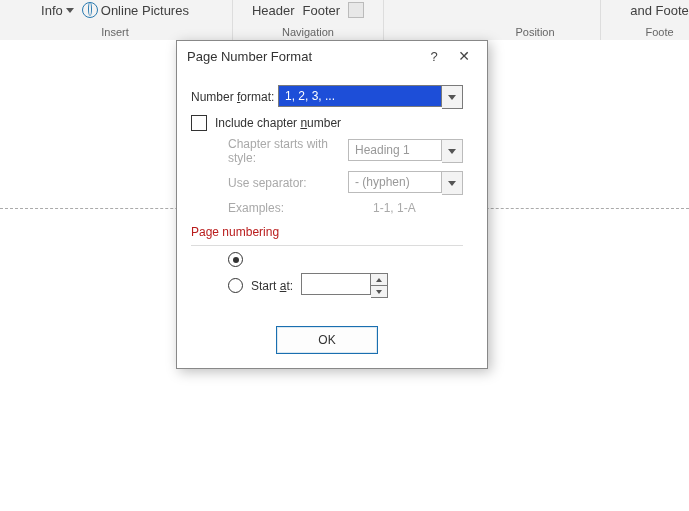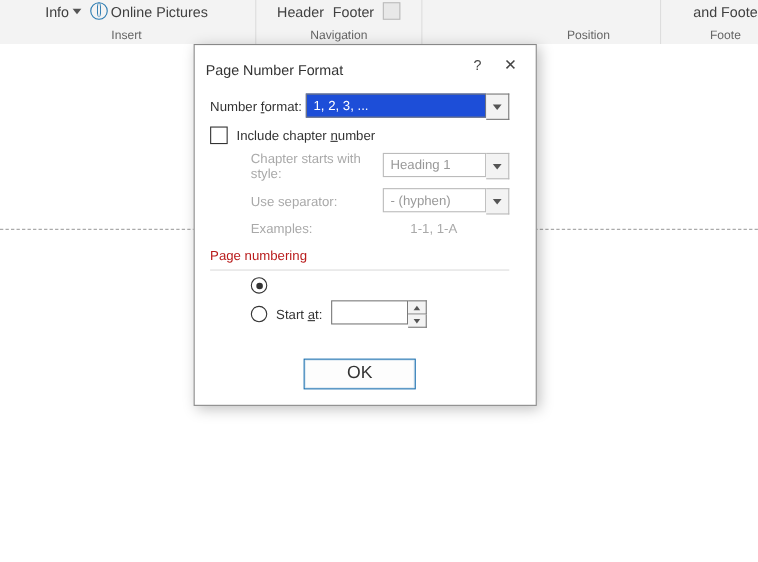--- a/index.html
+++ b/index.html
@@ -7,21 +7,21 @@
 .ribbon-group{position:absolute;top:0;height:40px;text-align:center}
 .ribbon-top{font-size:12px;color:#404040;display:flex;gap:8px;justify-content:center;align-items:center;height:20px}
 .ribbon-label{font-size:11px;color:#666;position:absolute;bottom:2px;left:0;right:0;text-align:center}
 .ribbon-item{display:flex;align-items:center;gap:3px;color:#404040;font-size:13px}
 .icon-globe{width:14px;height:14px;border:1.5px solid #2a7ab0;border-radius:50%;position:relative;display:inline-block}
 .icon-globe:before{content:"";position:absolute;left:5px;top:-1px;width:2px;height:14px;border-left:1px solid #2a7ab0;border-right:1px solid #2a7ab0;border-radius:50%}
 .icon-small{width:14px;height:14px;background:#e8e8e8;border:1px solid #bbb;display:inline-block}
 .doc-area{position:absolute;top:40px;left:0;right:0;bottom:0;background:#fff}
 .dotted-line{position:absolute;top:168px;left:0;right:0;border-top:1px dashed #aaa}
 .dialog{position:absolute;left:176px;top:40px;width:310px;background:#fff;border:1px solid #888;box-shadow:3px 3px 12px rgba(0,0,0,0.25)}
-.titlebar{height:30px;display:flex;align-items:flex-end;padding:0 8px 0 10px;font-size:13px;color:#333}
+.titlebar{height:30px;display:flex;align-items:center;padding:0 8px 0 10px;font-size:13px;color:#333}
 .titlebar .title{flex:1}
 .titlebar .btn{width:30px;height:24px;display:flex;align-items:center;justify-content:center;font-size:13px;color:#444}
 .close-x{font-size:14px}
 .body{padding:8px 24px 14px 14px}
 .row{display:flex;align-items:center;margin:6px 0}
 .lbl{color:#333}
 .underline{text-decoration:underline}
 .combo{display:flex;margin-left:auto}
 .combo-field{border:1px solid #7a7a7a;height:20px;line-height:20px;padding:0 6px;font-size:12px}
 .combo-field.sel{background:#1d4ed8;color:#fff}
@@ -37,21 +37,21 @@
 .radio{width:13px;height:13px;border:1px solid #333;border-radius:50%;margin-right:8px;display:inline-flex;align-items:center;justify-content:center;flex-shrink:0}
 .radio.on:after{content:"";width:6px;height:6px;background:#333;border-radius:50%}
 .spin-wrap{display:flex;margin-left:8px}
 .spin-input{width:60px;height:20px;border:1px solid #7a7a7a;padding:0 4px}
 .spin-btns{display:flex;flex-direction:column}
 .spin-btns div{width:16px;height:11px;border:1px solid #7a7a7a;border-left:none;background:#f3f3f3;display:flex;align-items:center;justify-content:center}
 .spin-btns div:last-child{border-top:none}
 .tri-up{width:0;height:0;border-left:3px solid transparent;border-right:3px solid transparent;border-bottom:4px solid #555}
 .tri-dn{width:0;height:0;border-left:3px solid transparent;border-right:3px solid transparent;border-top:4px solid #555}
 .btnrow{display:flex;justify-content:center;gap:12px;margin-top:28px}
-.pushbtn{width:100px;height:26px;border:1px solid #aaa;background:#fdfdfd;display:flex;align-items:center;justify-content:center;font-size:16px;color:#333}
+.pushbtn{width:100px;height:26px;border:1px solid #aaa;background:#fdfdfd;display:flex;align-items:center;justify-content:center;font-size:12px;color:#333}
 .pushbtn.primary{border:1.5px solid #1a6fb0;box-shadow:0 0 0 1px rgba(26,111,176,0.15) inset}
 </style>
 </head>
 <body>
 
 <div class="ribbon">
   <div class="ribbon-group" style="left:0;width:230px">
     <div class="ribbon-top">
       <span class="ribbon-item">
           <span>Info</span> 

